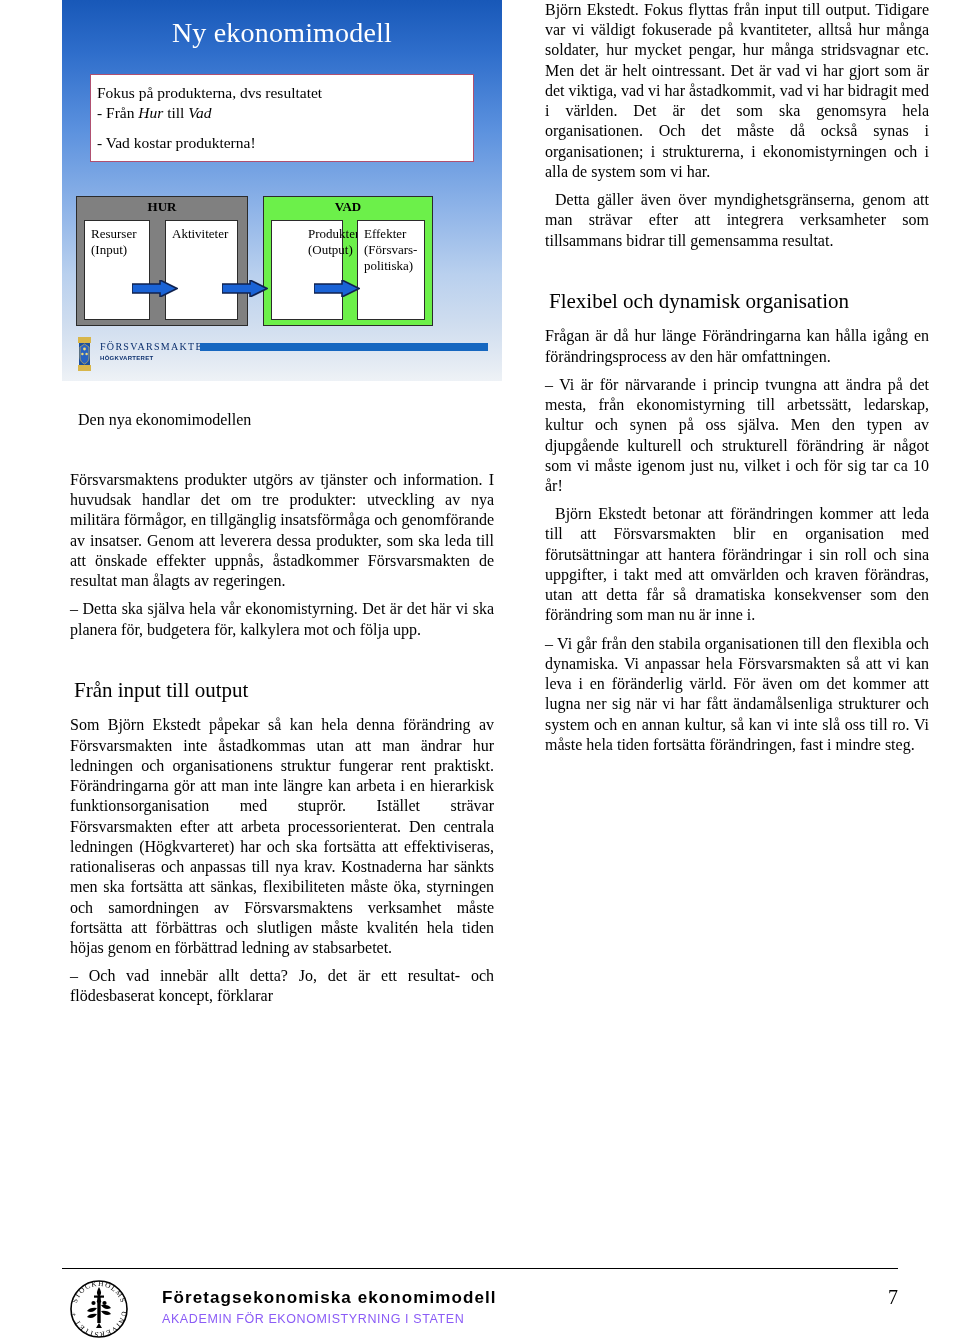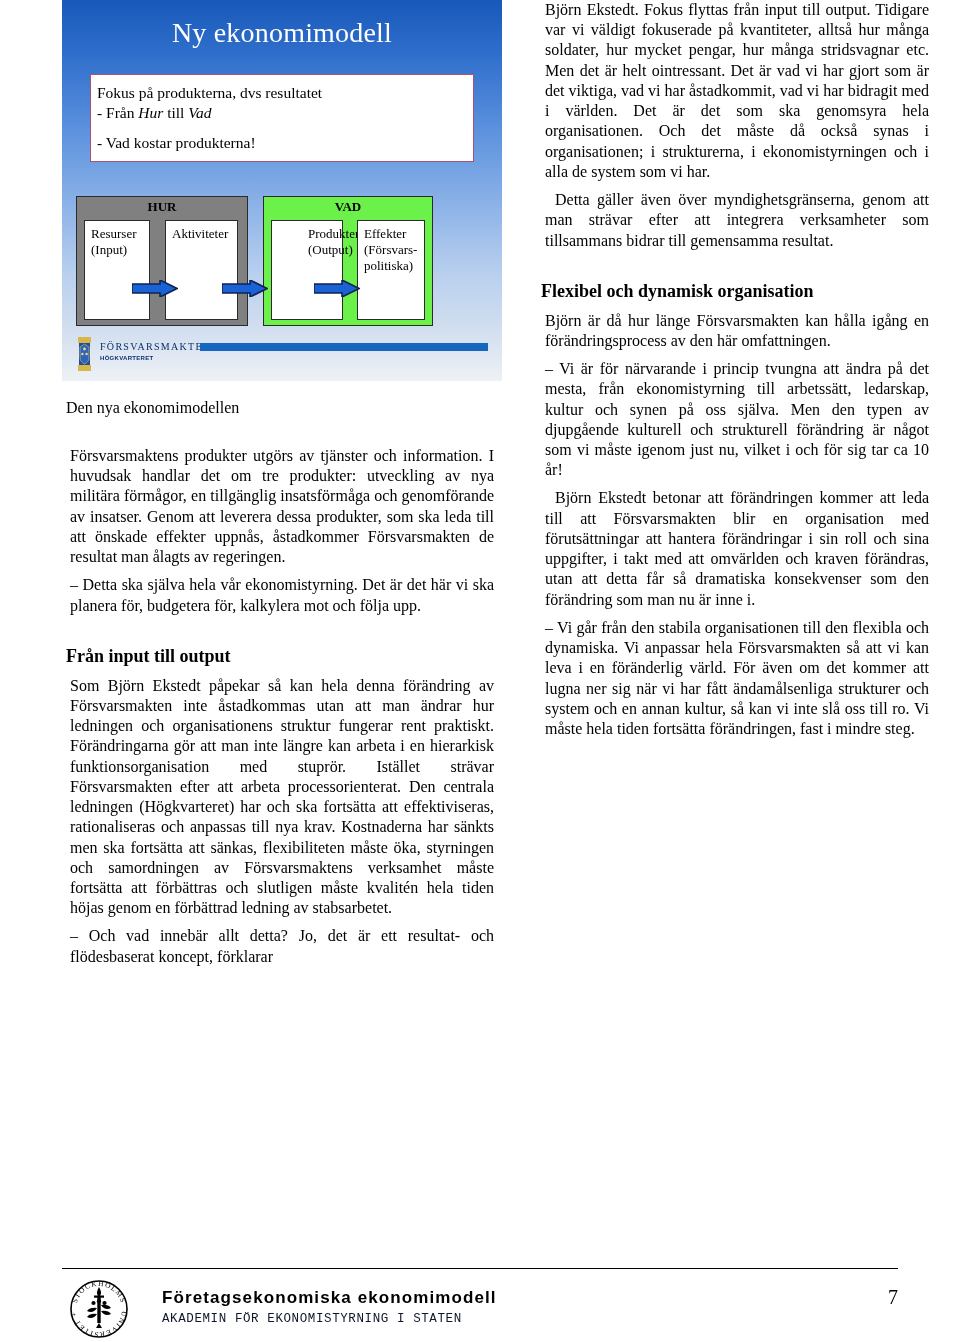--- a/index.html
+++ b/index.html
@@ -178,36 +178,36 @@
     left: 122px;
     top: 6px;
     width: 288px;
     height: 8px;
     background: #1667c0;
   }
 
   
   .subhead {
     font-size: 16px;
-    margin: 4px;
+    margin: 16px;
     padding: 0;
   }
   .lead-space { height: 14px; }
   p.body {
     margin: 8px;
     font-size: 16px;
     line-height: 1.265;
     text-align: justify;
     text-justify: inter-word;
     hyphens: manual;
   }
   h3.head {
-    margin: 4px;
-    font-size: 18px;
-    font-weight: bold;
+    margin: 12px;
+    font-size: 21px;
+    font-weight: normal;
     line-height: 1.265;
   }
   .gap-big { height: 17px; }
 
   
   .col-right p.body:first-child { margin-top: 0; }
 
   
   .footrule {
     position: absolute;
@@ -238,24 +238,24 @@
     font-family: "Liberation Sans", sans-serif;
     font-size: 17px;
     font-weight: bold;
     letter-spacing: 1.1px;
     color: #000;
   }
   .foot-sub {
     position: absolute;
     left: 100px;
     top: 34px;
-    font-family: Liberation Mono, monospace;
+    font-family: Liberation Sans, sans-serif;
     font-size: 12.5px;
     letter-spacing: .6px;
-    color: #0f172a;
+    color: #8b5cf6;
   }
   .pagenum {
     position: absolute;
     right: 0px;
     top: 8px;
     font-size: 20px;
     color: #000;
   }
 </style>
 </head>
@@ -359,21 +359,21 @@
   </div>
 
   <div class="col-right">
     <p class="body">Björn Ekstedt. Fokus flyttas från input till output. Tidigare var vi väldigt fokuserade på kvantiteter, alltså hur många soldater, hur mycket pengar, hur många stridsvagnar etc. Men det är helt ointressant. Det är vad vi har gjort som är det viktiga, vad vi har åstadkommit, vad vi har bidragit med i världen. Det är det som ska genomsyra hela organisationen. Och det måste då också synas i organisationen; i strukturerna, i ekonomistyrningen och i alla de system som vi har.</p>
     <p class="body" style="text-indent:10px">Detta gäller även över myndighetsgränserna, genom att man strävar efter att integrera verksamheter som tillsammans bidrar till gemensamma resultat.</p>
 
     <div class="gap-big"></div>
 
     <h3 class="head">Flexibel och dynamisk organisation</h3>
 
-    <p class="body">Björn är då hur länge Försvarsmakten kan hålla igång en förändringsprocess av den här omfattningen.</p>
+    <p class="body">Frågan är då hur länge Förändringarna kan hålla igång en förändringsprocess av den här omfattningen.</p>
     <p class="body">– Vi är för närvarande i princip tvungna att ändra på det mesta, från ekonomistyrning till arbetssätt, ledarskap, kultur och synen på oss själva. Men den typen av djupgående kulturell och strukturell förändring är något som vi måste igenom just nu, vilket i och för sig tar ca 10 år!</p>
     <p class="body" style="text-indent:10px">Björn Ekstedt betonar att förändringen kommer att leda till att Försvarsmakten blir en organisation med förutsättningar att hantera förändringar i sin roll och sina uppgifter, i takt med att omvärlden och kraven förändras, utan att detta får så dramatiska konsekvenser som den förändring som man nu är inne i.</p>
     <p class="body">– Vi går från den stabila organisationen till den flexibla och dynamiska. Vi anpassar hela Försvarsmakten så att vi kan leva i en föränderlig värld. För även om det kommer att lugna ner sig när vi har fått ändamålsenliga strukturer och system och en annan kultur, så kan vi inte slå oss till ro. Vi måste hela tiden fortsätta förändringen, fast i mindre steg.</p>
   </div>
 
   <div class="footrule"></div>
 
   <div class="footer">
     <div class="su-logo">
       <svg width="62" height="62" viewBox="0 0 62 62">

